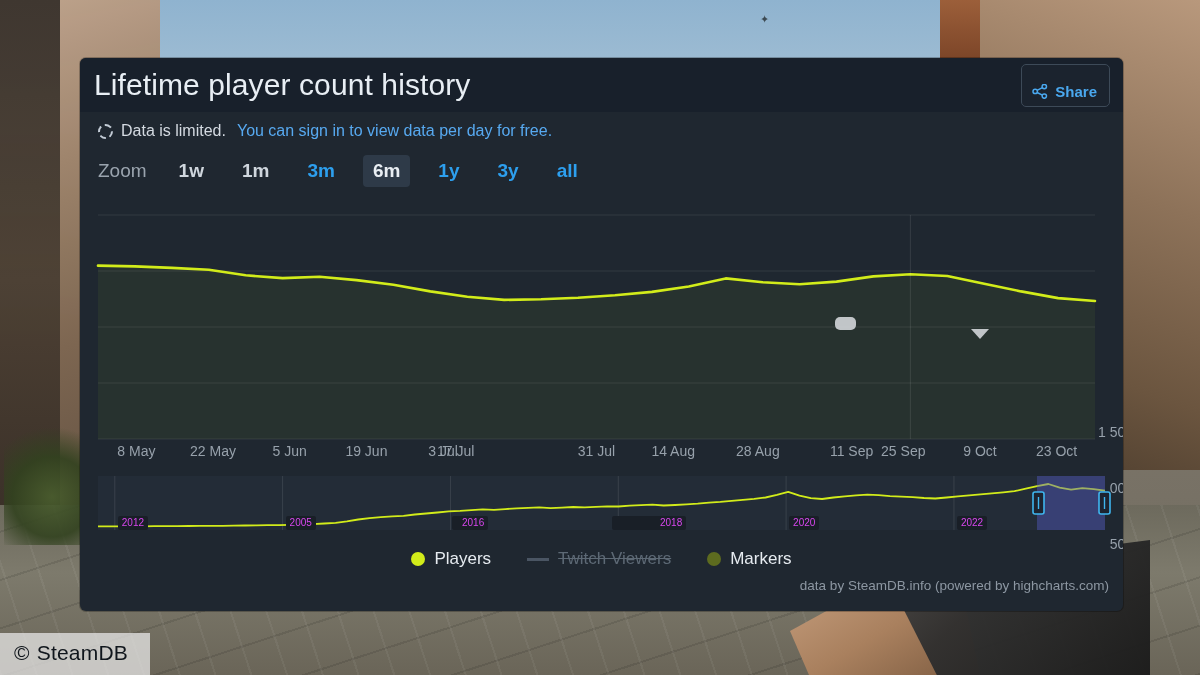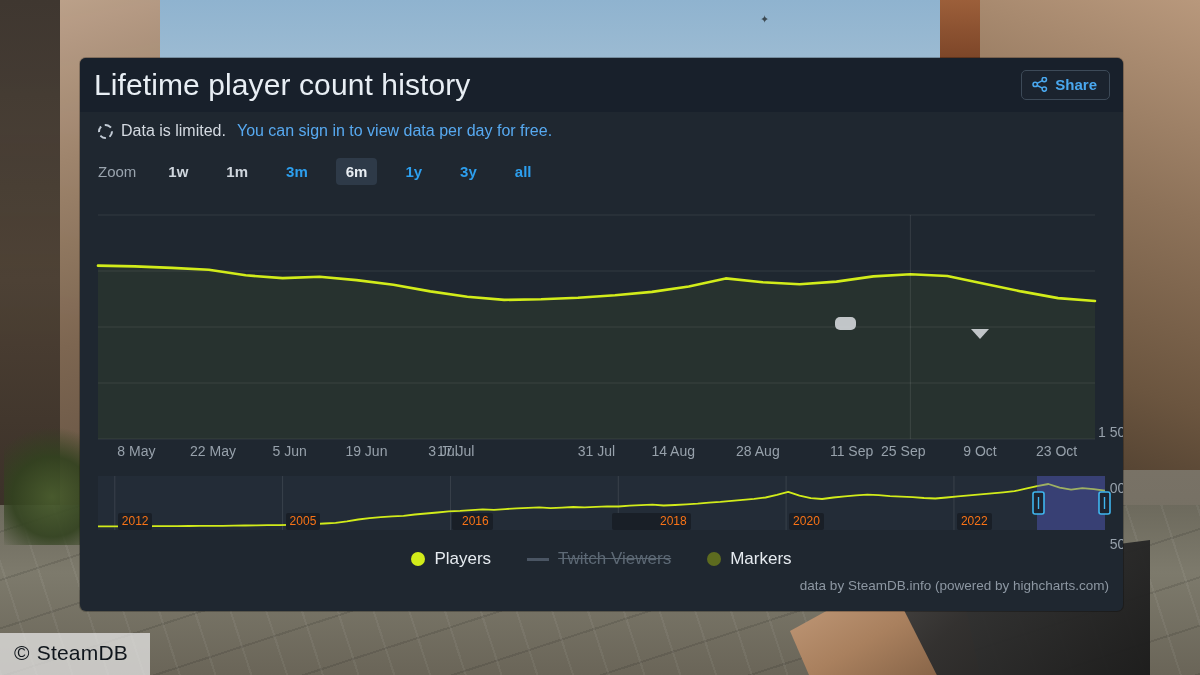--- a/index.html
+++ b/index.html
@@ -106,21 +106,21 @@
     color: #e8eef4;
     font-size: 30px;
     font-weight: 400;
     letter-spacing: .1px;
     white-space: nowrap;
   }
   #share-button {
     display: flex; align-items: center; gap: 7px;
     border: 1px solid #3a4css; border: 1px solid #3d4a58;
     border-radius: 5px;
-    padding: 5px 12px 6px 10px;
+    padding: 18px 12px 6px 10px;
     color: #4aa8ef;
     font-size: 15px;
     font-weight: 700;
     background: #1b232e;
     cursor: pointer;
   }
   #share-icon { display: block; }
 
   #notice-bar {
     padding: 10px 0 8px 18px;
@@ -134,21 +134,21 @@
     flex: 0 0 auto;
   }
   #notice-text { color: #d4dae1; }
   #notice-link { color: #57a9f0; cursor: pointer; margin-left: 3px; }
 
   
   #zoom-row {
     display: flex; align-items: center;
     padding: 6px 0 0 18px;
     gap: 0;
-    font-size: 15px;
+    font-size: 19px;
     height: 40px;
   }
   #zoom-label { color: #9aa4ae; margin-right: 22px; }
   .zoom-btn {
     font-weight: 700;
     padding: 5px 10px;
     border-radius: 4px;
     margin-right: 18px;
     cursor: pointer;
     white-space: nowrap;
@@ -195,22 +195,22 @@
   #tooltip-series { display: flex; align-items: center; gap: 6px; }
   .tt-dot { width: 10px; height: 10px; border-radius: 50%; background: #c6d92e; display: inline-block; }
   #tooltip-value { font-weight: 700; }
 
   
   #navigator-wrap { position: relative; height: 66px; margin-top: 16px; }
   .nav-year {
     position: absolute;
     bottom: 8px;
     background: #191f27;
-    color: #f97316;
-    font-size: 12px;
+    color: #d946ef;
+    font-size: 10px;
     padding: 1px 4px 2px 4px;
     border-radius: 2px;
   }
 
   
   #legend {
     display: flex; align-items: center; justify-content: center;
     gap: 36px;
     height: 34px;
     margin-top: 4px;

